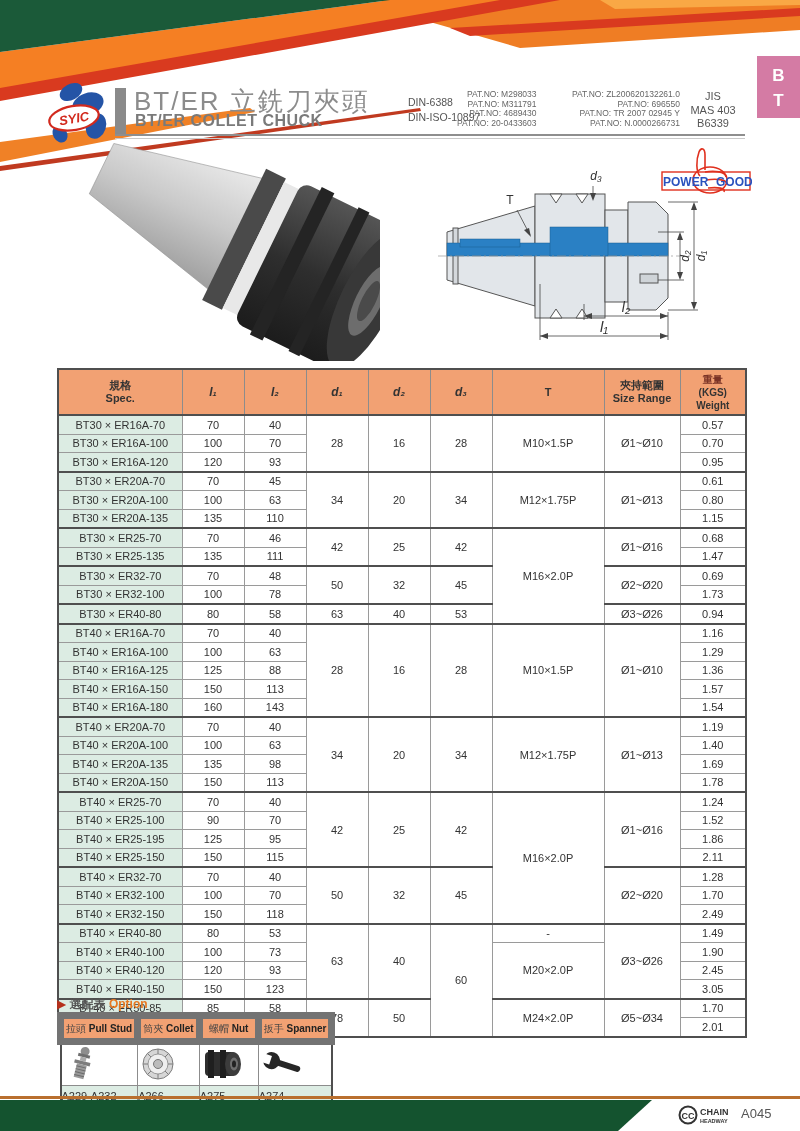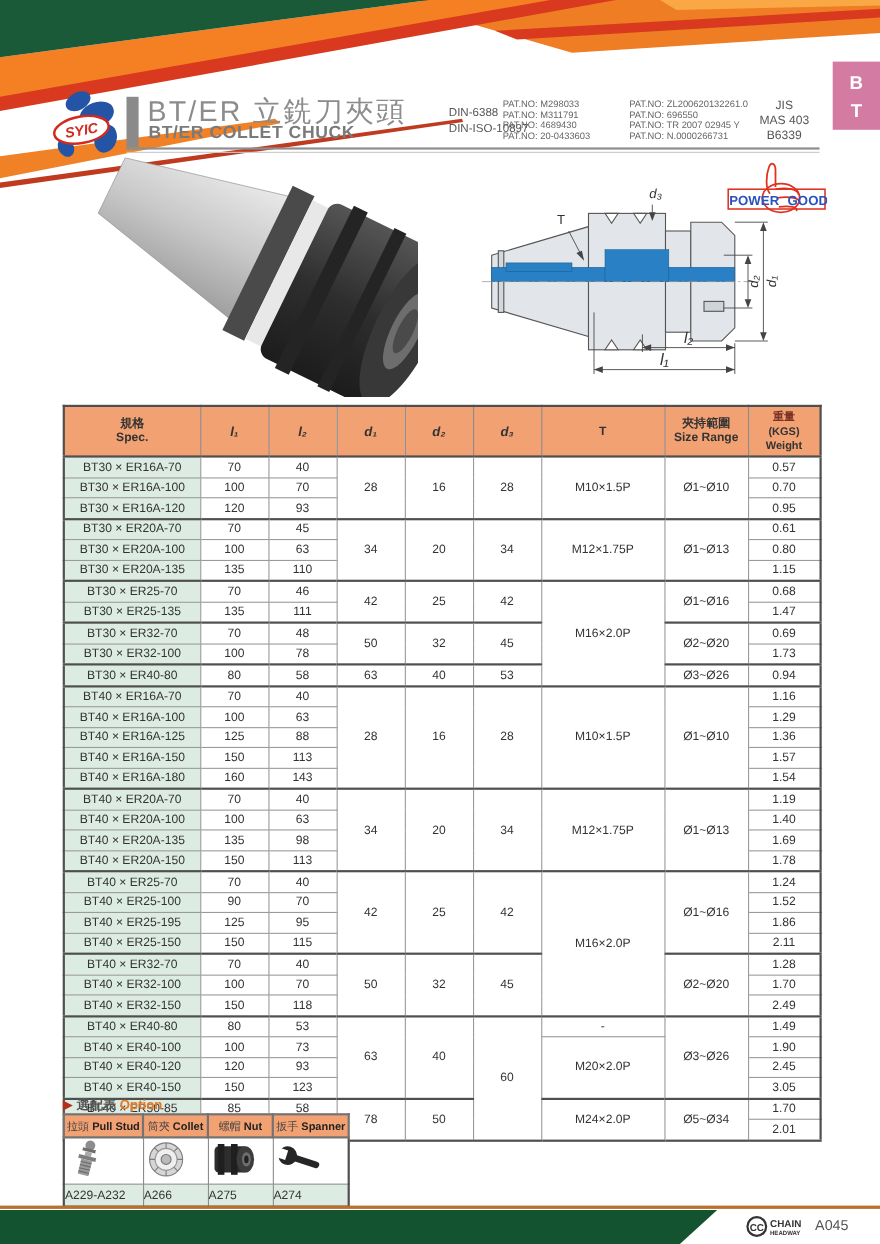--- a/index.html
+++ b/index.html
@@ -7,21 +7,21 @@
        font-family:"Liberation Sans","DejaVu Sans",sans-serif;color:#333;}
   .abs{position:absolute;}
 
   
   .title-bar{left:115px;top:88px;width:11px;height:46px;background:#8a8a8a;}
   .title-zh{left:134px;top:84px;font-size:26px;font-weight:normal;color:#8c8c8c;letter-spacing:2px;white-space:nowrap;text-align:center;}
   .title-en{left:135px;top:112px;font-size:16px;font-weight:bold;color:#7a7a7a;letter-spacing:.5px;white-space:nowrap;}
   .rule1{left:115px;top:134px;width:630px;height:2px;background:#8e8e8e;}
   .rule2{left:115px;top:138px;width:630px;height:1px;background:#c9c9c9;}
   .din{left:408px;top:95px;font-size:10.5px;color:#555;line-height:15px;white-space:nowrap;}
-  .pat{top:90px;font-size:8.5px;color:#666;line-height:9.5px;white-space:nowrap;}
+  .pat{top:90px;font-size:8.5px;color:#666;line-height:9.5px;white-space:nowrap;text-align:right;}
   .pat1{left:457px;} .pat2{left:572px;}
   .jis{left:681px;top:90px;width:64px;text-align:center;font-size:11px;color:#555;line-height:13.5px;}
   .side-tab{left:757px;top:56px;width:43px;height:62px;background:#d47ba4;color:#fff;
             font-size:17px;font-weight:bold;text-align:center;line-height:25px;padding-top:7px;box-sizing:border-box;}
 
   
   table.spec-tbl{left:57px;top:368px;width:688px;height:623px;border-collapse:collapse;table-layout:fixed;
                  font-size:11px;color:#333;background:#fff;border:2px solid #4f4f4f;position:absolute;}
   .spec-tbl th{background:#f2a173;border:1px solid #8c8c8c;border-bottom:2px solid #4f4f4f;
                font-size:11px;font-weight:bold;color:#333;height:44px;padding:0;line-height:13px;}
@@ -30,21 +30,21 @@
   .spec-tbl td{border:1px solid #9a9a9a;text-align:center;padding:0;height:17.5px;line-height:12px;}
   .spec-tbl td.spec{background:#dcece3;}
   .spec-tbl td.thick{border-bottom:2px solid #4f4f4f;}
   .wred{color:#7a3326;}
 
   
   .opt-title{left:57px;top:996px;font-size:12px;font-weight:bold;white-space:nowrap;}
   .opt-title .arr{color:#b5301c;} .opt-title .zh{color:#555;} .opt-title .en{color:#e87820;}
   table.opt-tbl{left:57px;top:1012px;border-collapse:collapse;table-layout:fixed;position:absolute;background:#fff;
                 border:2px solid #4f4f4f;font-size:10px;}
-  .opt-tbl th{background:#f2a173;border:2px solid #737373;height:19px;font-weight:normal;color:#444;padding:0 2px;white-space:nowrap;}
+  .opt-tbl th{background:#f2a173;border:7px solid #737373;height:19px;font-weight:normal;color:#444;padding:0 2px;white-space:nowrap;}
   .opt-tbl th b{color:#222;}
   .opt-tbl td{border:1px solid #8c8c8c;text-align:left;padding:0;}
   .opt-tbl td.img{height:40px;background:#fff;}
   .opt-tbl td.code{height:19px;background:#dcece3;font-size:11px;color:#333;}
 
   
   .foot-line{left:0;top:1096px;width:800px;height:3px;background:#b96f2e;}
   .foot-green{left:0;top:1100px;width:800px;height:31px;background:#14532f;
               clip-path:polygon(0 0,652px 0,618px 100%,0 100%);}
   .foot-page{left:741px;top:1106px;font-size:13px;color:#555;}

